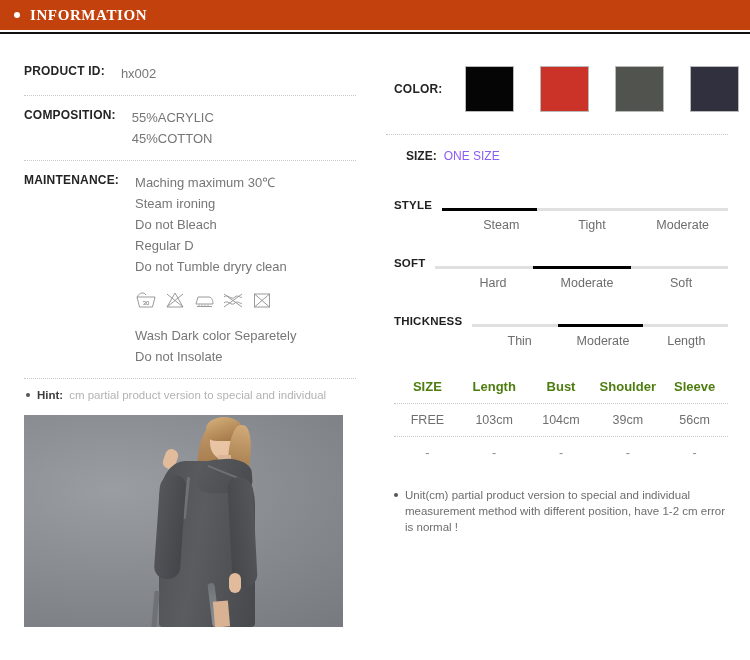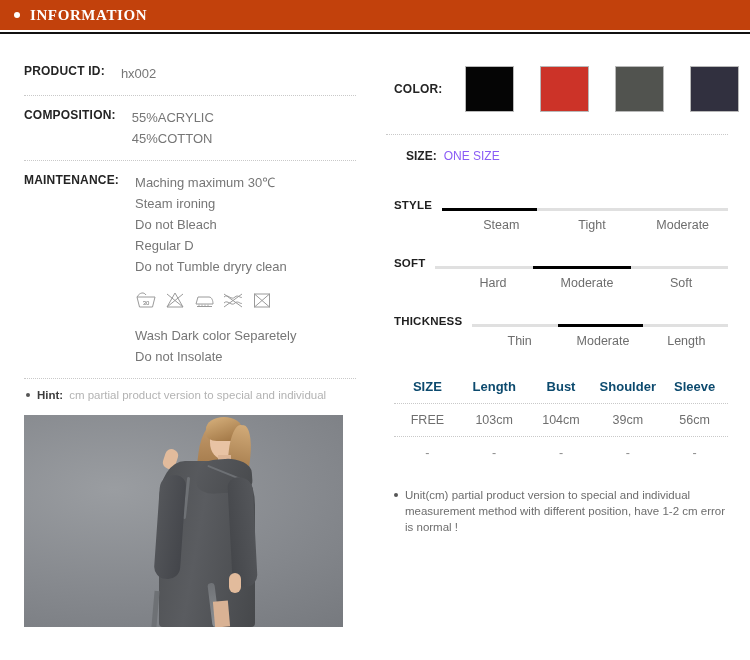--- a/index.html
+++ b/index.html
@@ -273,21 +273,21 @@
   .st-cell {
     flex: 1 1 0;
     text-align: center;
     font-size: 12.5px;
     color: #6f6f6f;
     padding: 9px 0;
   }
   .st-head .st-cell {
     font-weight: bold;
     font-size: 13px;
-    color: #0c4a6e;
+    color: #4d7c0f;
     padding: 6px 0 9px 0;
   }
   .st-empty .st-cell { color: #8c8c8c; }
 
   
   .unit-note {
     display: flex;
     margin: 18px 0 0 8px;
     font-size: 11.5px;
     color: #6d6d6d;

